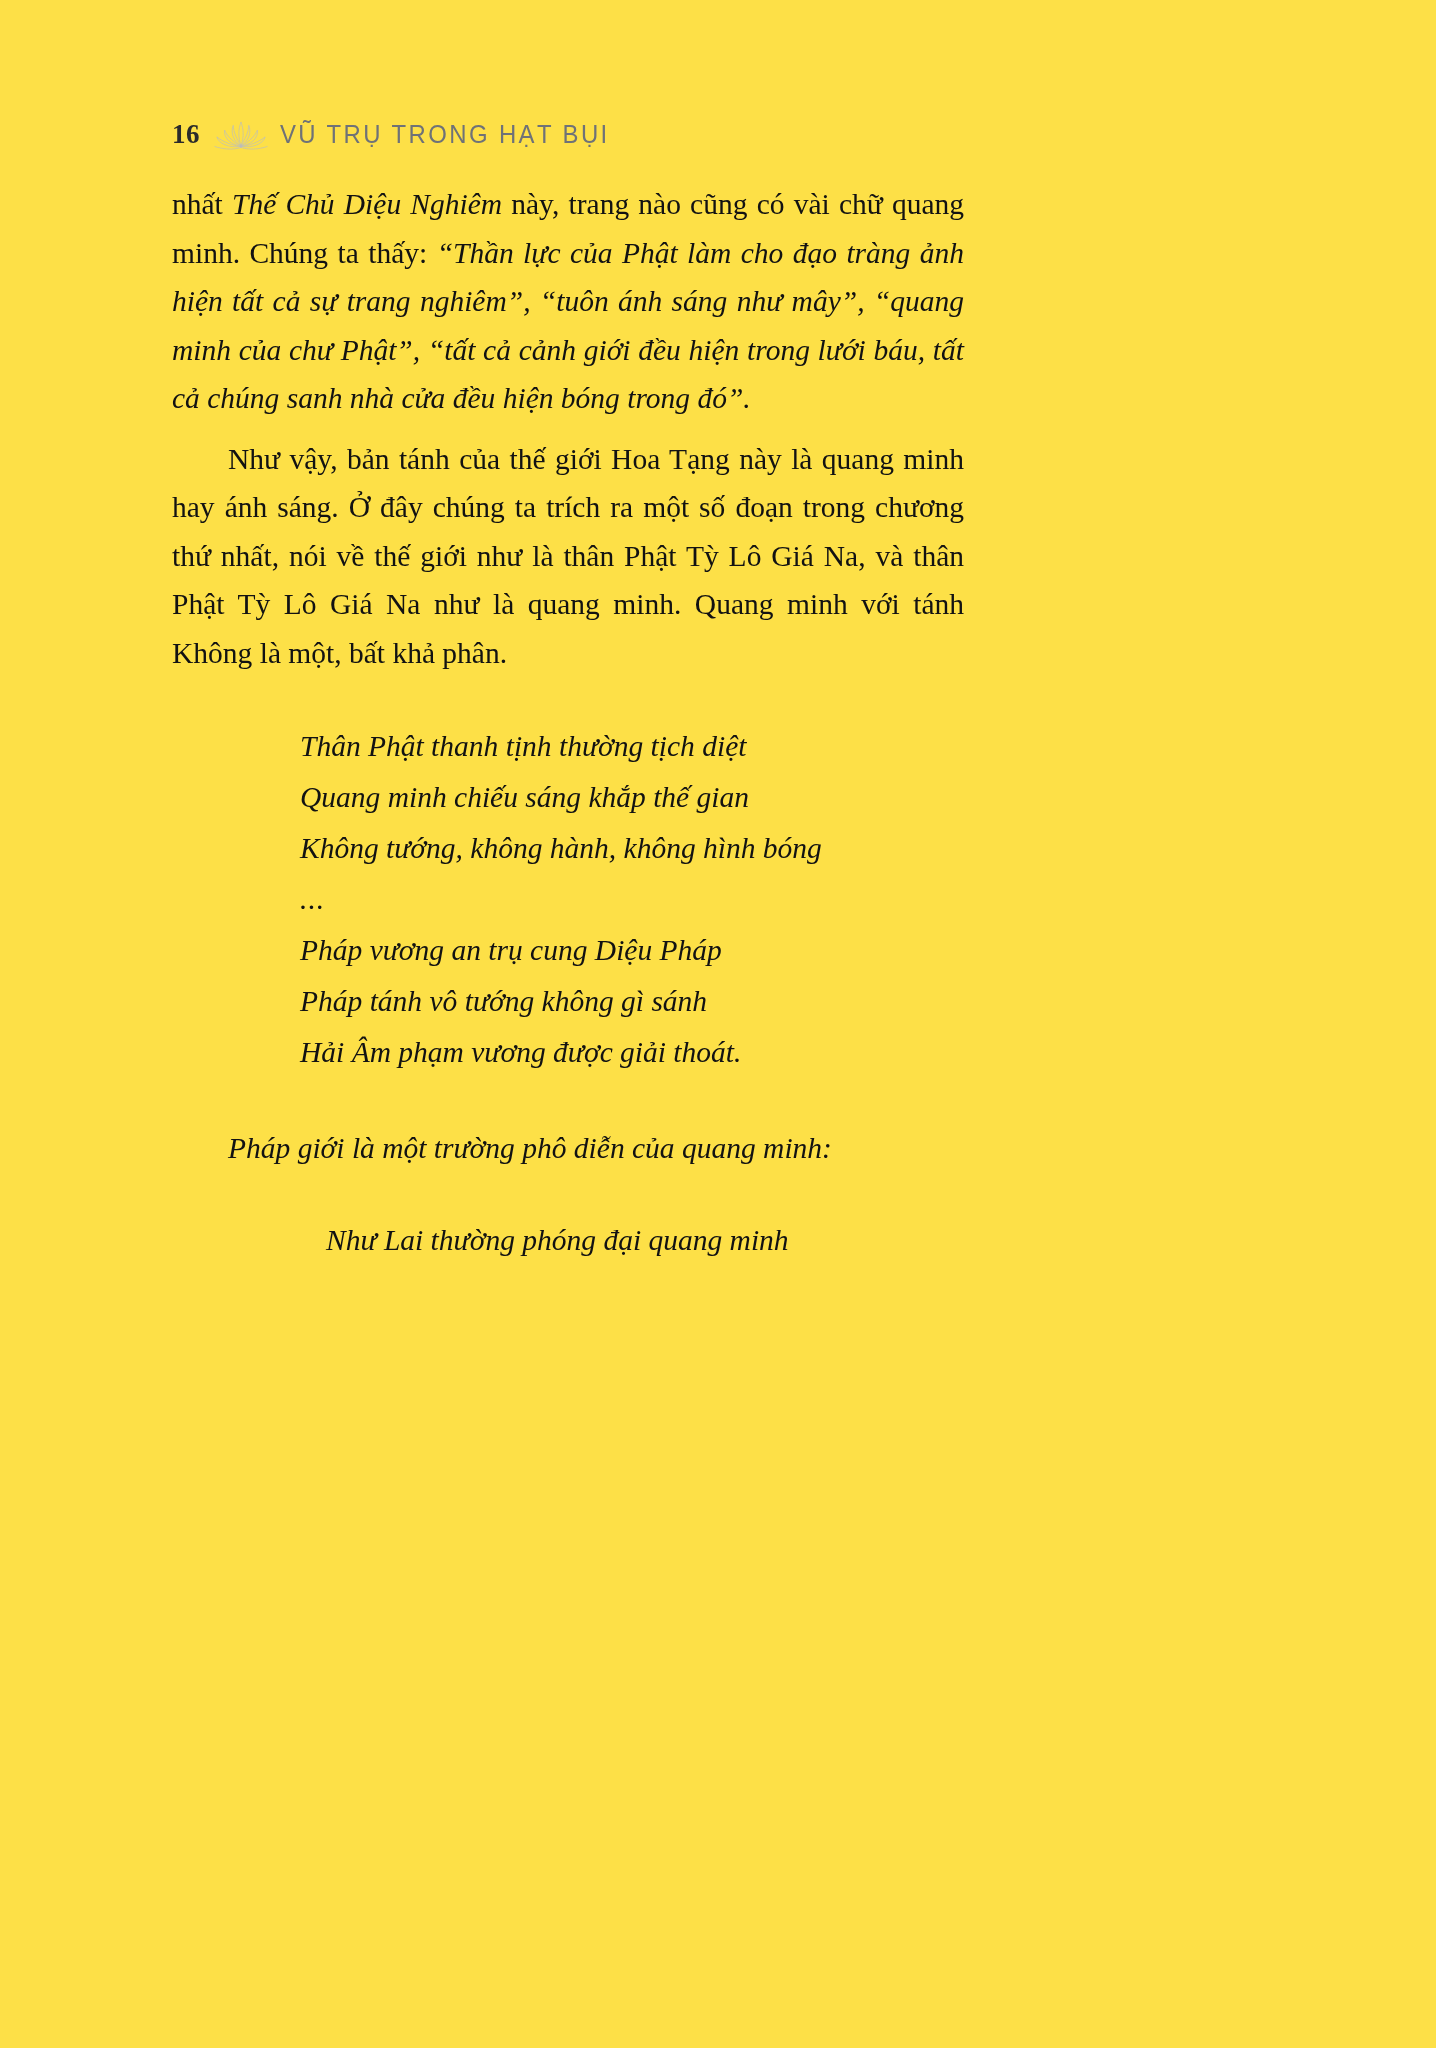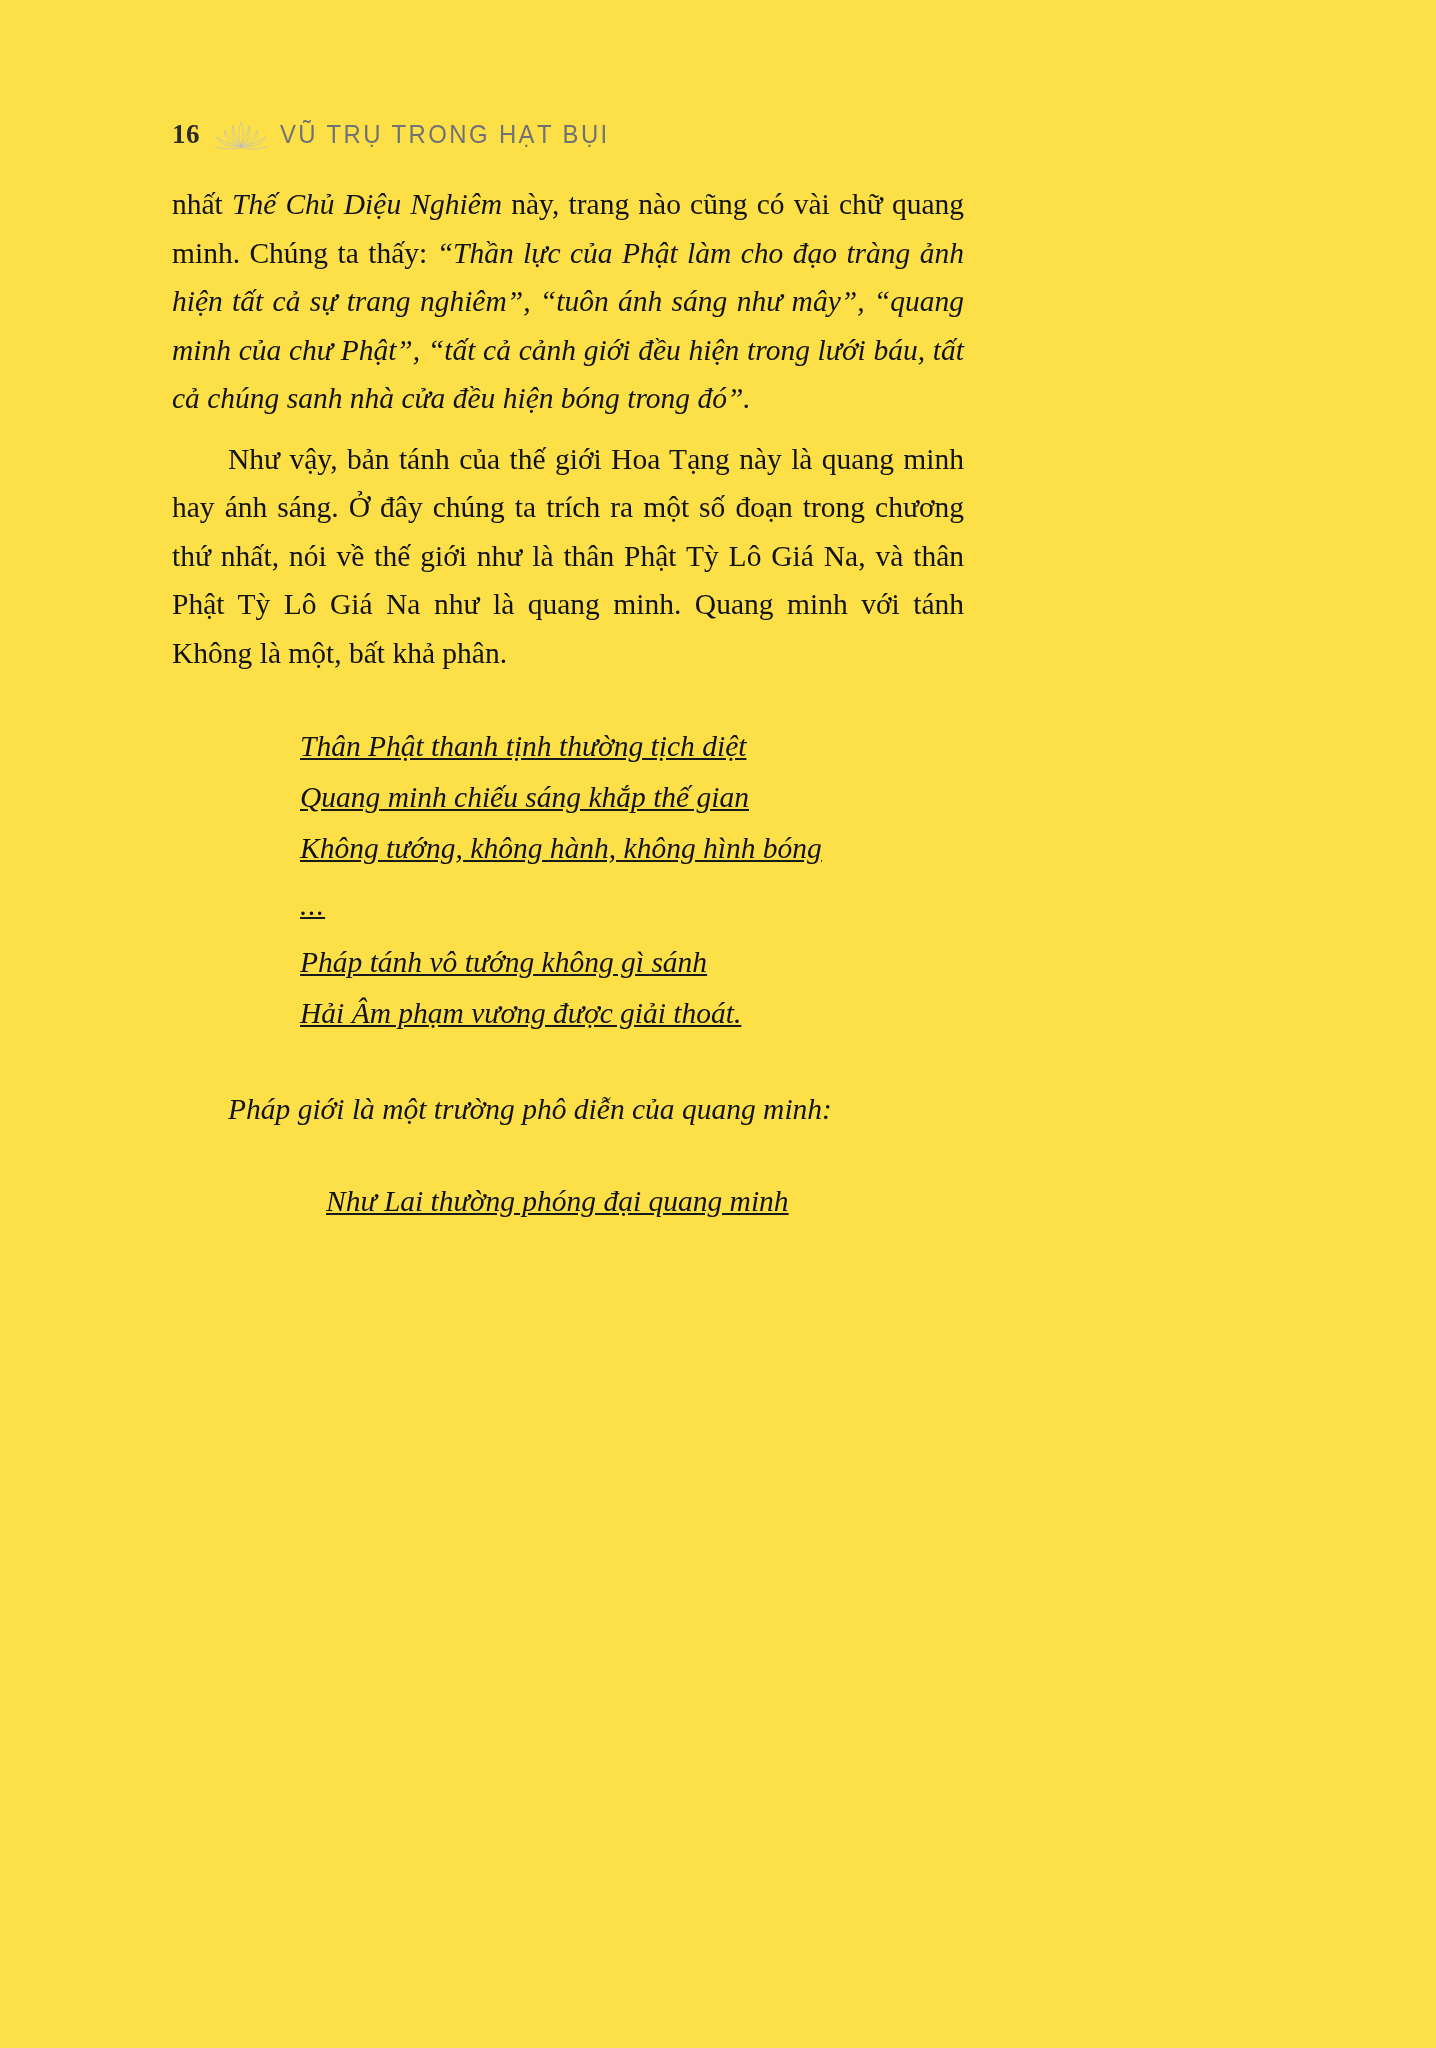--- a/index.html
+++ b/index.html
@@ -75,24 +75,23 @@
     color: #121212;
     font-weight: 400;
   }
   p.body.indent { text-indent: 56px; }
   p.body.gap { margin-top: 12px; }
 
   em.ital { font-style: italic; }
 
   
   .verse {
-    margin: 6px;
+    margin: 0;
     padding: 0;
     list-style: none;
-    text-decoration: underline;
   }
   .verse-line {
     font-style: italic;
     font-size: 29.5px;
     line-height: 51px;
     color: #121212;
     white-space: nowrap;
   }
   .verse-block-1 {
     margin-top: 44px;
@@ -159,20 +158,21 @@
       <div class="verse-line">Thân Phật thanh tịnh thường tịch diệt</div>
       <div class="verse-line">Quang minh chiếu sáng khắp thế gian</div>
       <div class="verse-line">Không tướng, không hành, không hình bóng</div>
     </div>
 
     <div class="verse verse-block-2">
       <div class="verse-ellipsis">...</div>
     </div>
 
     <div class="verse verse-block-2">
+      <div class="verse-line">Pháp vương an trụ cung Diệu Pháp</div>
       <div class="verse-line">Pháp tánh vô tướng không gì sánh</div>
       <div class="verse-line">Hải Âm phạm vương được giải thoát.</div>
     </div>
 
     <p class="lead-in">Pháp giới là một trường phô diễn của quang minh:</p>
 
     <div class="verse verse-block-3">
       <div class="verse-line extra-indent">Như Lai thường phóng đại quang minh</div>
     </div>
 

